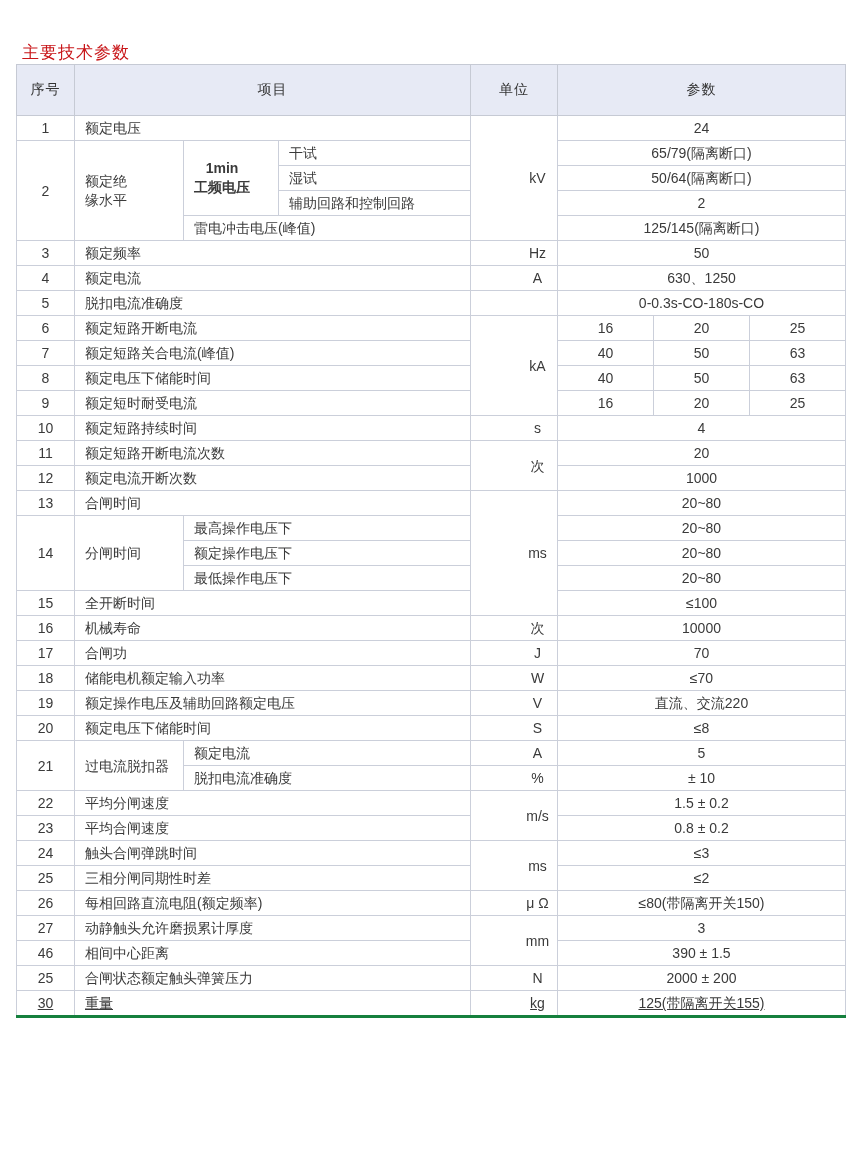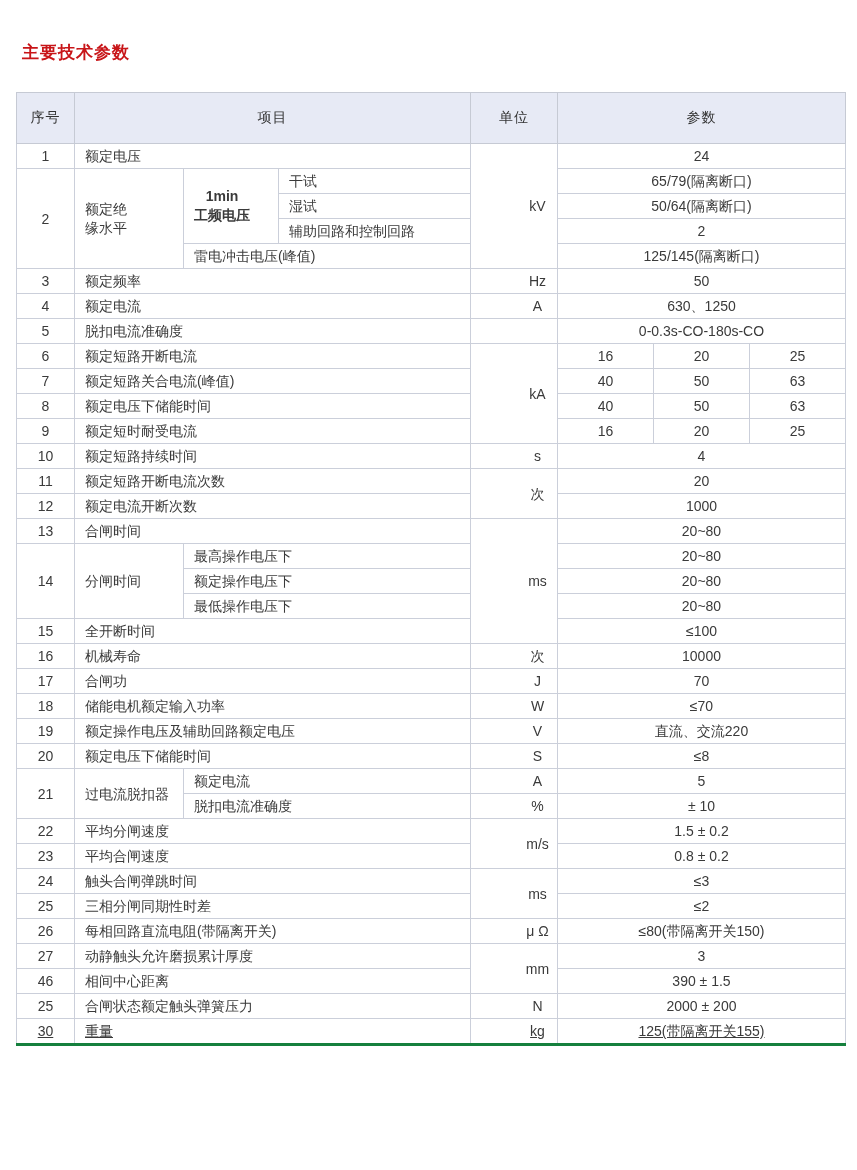--- a/index.html
+++ b/index.html
@@ -1,20 +1,20 @@
 <!DOCTYPE html>
 <html><head>
 <meta charset="utf-8">
 <style>
   html,body{margin:0;padding:0;background:#ffffff;}
   .page{position:relative;width:857px;height:1170px;background:#ffffff;
         font-family:"Liberation Sans","DejaVu Sans",sans-serif;color:#3a3a3a;}
-  .title{position:absolute;left:22px;top:41px;font-size:17px;font-weight:bold;
+  .title{position:absolute;left:22px;top:41px;font-size:17px;font-weight:normal;
          color:#c81518;letter-spacing:1px;text-align:right;}
-  table.spec{position:absolute;left:16px;top:92px;width:829px;
+  table.spec{position:absolute;left:16px;top:64px;width:829px;
              border-collapse:collapse;table-layout:fixed;}
   .spec th{height:48px;background:#e7eaf5;font-weight:normal;font-size:14px;
            color:#333;border:1px solid #c6cad4;letter-spacing:1px;}
   .spec td{height:24px;line-height:24px;font-size:14px;color:#3a3a3a;
            border:1px solid #cbcfda;padding:0;overflow:hidden;}
   .spec tr:last-child td{border-bottom:3px solid #15803d;text-decoration:underline;}
   td.no{text-align:center;}
   td.item{text-align:left;padding-left:10px;margin-top:17px;}
   td.unit{text-align:center;padding-left:47px;}
   td.param{text-align:center;}
@@ -231,21 +231,21 @@
       <td class="unit vmid" rowspan="2">ms</td>
       <td class="param" colspan="3">≤3</td>
     </tr>
     <tr>
       <td class="no">25</td>
       <td class="item" colspan="3">三相分闸同期性时差</td>
       <td class="param" colspan="3">≤2</td>
     </tr>
     <tr>
       <td class="no">26</td>
-      <td class="item" colspan="3">每相回路直流电阻(带隔离开关)</td>
+      <td class="item" colspan="3">每相回路直流电阻(额定频率)</td>
       <td class="unit">μ Ω</td>
       <td class="param" colspan="3">≤80(带隔离开关150)</td>
     </tr>
     <tr>
       <td class="no">27</td>
       <td class="item" colspan="3">动静触头允许磨损累计厚度</td>
       <td class="unit vmid" rowspan="2">mm</td>
       <td class="param" colspan="3">3</td>
     </tr>
     <tr>

